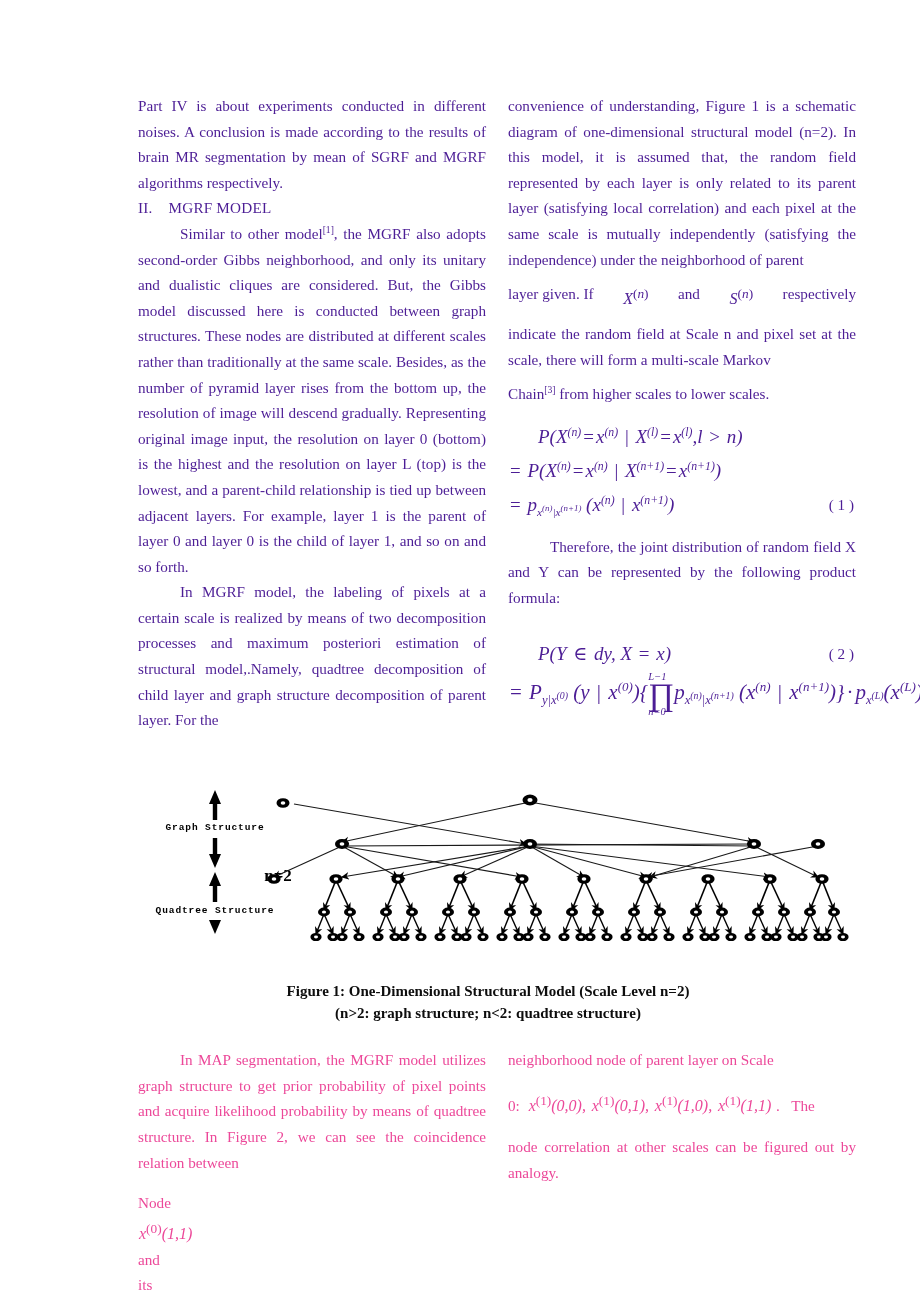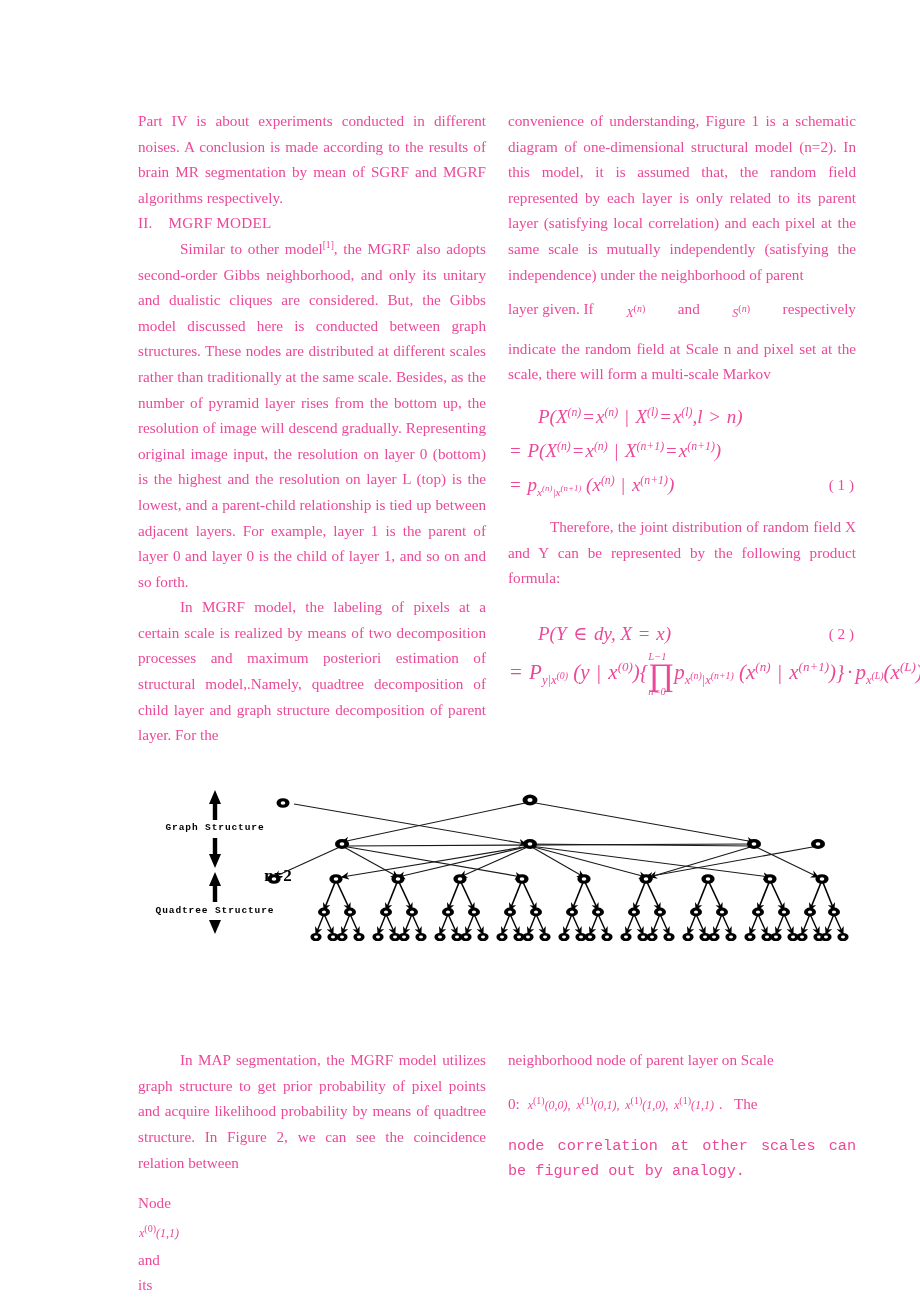--- a/index.html
+++ b/index.html
@@ -17,27 +17,27 @@
     overflow: hidden;
   }
   .page {
     position: absolute;
     left: 0; top: 0;
     width: 920px; height: 1302px;
     background: #ffffff;
   }
   .col {
     position: absolute;
-    top: 108px;
+    top: 93px;
     width: 348px;
     font-size: 15.2px;
     line-height: 25.6px;
     text-align: justify;
     text-justify: inter-word;
-    color: #ec4899;
+    color: #4c1d95;
   }
   .col-left  { left: 138px; }
   .col-right { left: 508px; }
   .col p {
     margin: 0;
     text-align: justify;
   }
   .indent { text-indent: 42px; }
   .noindent { text-indent: 0; }
   .sec-head {
@@ -83,21 +83,21 @@
     display: inline-block;
     vertical-align: middle;
     font-style: normal;
     line-height: 1;
     position: relative;
     top: 1px;
   }
   .prodwrap .lim   { font-size: 0.5em; font-style: italic; display: block; }
   .prodwrap .glyph { font-size: 1.5em; display: block; line-height: 0.8; }
   
-  .imath { font-style: italic; white-space: nowrap; padding: 0 1px; font-size: 12px; }
+  .imath { font-style: italic; white-space: nowrap; padding: 0 1px; font-size: 16px; }
   .imath sup { font-style: normal; }
   
   .figure {
     position: absolute;
     left: 154px;
     top: 782px;
     width: 700px;
     height: 170px;
   }
   .figure svg { display: block; }
@@ -153,20 +153,21 @@
     <p class="noindent spread" style="margin-top:9px;">
       <span>layer given. If</span>
       <span class="imath">X<sup>(<span class="mi">n</span>)</sup></span>
       <span>and</span>
       <span class="imath">S<sup>(<span class="mi">n</span>)</sup></span>
       <span>respectively</span>
     </p>
 
     <p class="noindent" style="margin-top:9px;">indicate the random field at Scale n and pixel set at the scale, there will form a multi-scale Markov</p>
 
+    <p class="noindent" style="margin-top:9px;"><span>Chain</span><sup class="ref">[3]</sup><span> from higher scales to lower scales.</span></p>
 
     <div class="eq-block math">
       <div class="eq-line pad">
         P(X<sup class="sm">(n)</sup><span class="op">=</span>x<sup class="sm">(n)</sup>
         <span class="op">|</span> X<sup class="sm">(l)</sup><span class="op">=</span>x<sup class="sm">(l)</sup>,l
         <span class="op">&gt;</span> n)
       </div>
       <div class="eq-line">
         <span class="op">=</span> P(X<sup class="sm">(n)</sup><span class="op">=</span>x<sup class="sm">(n)</sup>
         <span class="op">|</span> X<sup class="sm">(n+1)</sup><span class="op">=</span>x<sup class="sm">(n+1)</sup>)
@@ -455,20 +456,24 @@
             <ellipse cx="665" cy="155" rx="2" ry="1.4" fill="#fff"></ellipse>
           <ellipse cx="672" cy="155" rx="5.6" ry="4.1" fill="#000"></ellipse>
             <ellipse cx="672" cy="155" rx="2" ry="1.4" fill="#fff"></ellipse>
           <ellipse cx="689" cy="155" rx="5.6" ry="4.1" fill="#000"></ellipse>
             <ellipse cx="689" cy="155" rx="2" ry="1.4" fill="#fff"></ellipse>
         </g>
       </g>
     </svg>
   </div>
 
+  <div class="fig-caption">
+    <div>Figure 1: One-Dimensional Structural Model (Scale Level n=2)</div>
+    <div>(n&gt;2: graph structure; n&lt;2: quadtree structure)</div>
+  </div>
 
   <div class="col-bottom left">
     <p class="indent">In MAP segmentation, the MGRF model utilizes graph structure to get prior probability of pixel points and acquire likelihood probability by means of quadtree structure. In Figure 2, we can see the coincidence relation between</p>
     <p class="noindent spread" style="margin-top:9px;flex-direction:column;">
       <span>Node</span>
       <span class="imath">x<sup>(0)</sup>(1,1)</span>
       <span>and</span>
       <span>its</span>
       <span>second-order</span>
     </p>
@@ -478,16 +483,16 @@
     <p class="noindent">neighborhood node of parent layer on Scale</p>
     <p class="noindent" style="margin-top:9px;">
       <span>0:</span>
       <span class="imath">&nbsp;x<sup>(1)</sup>(0,0),</span>
       <span class="imath">x<sup>(1)</sup>(0,1),</span>
       <span class="imath">x<sup>(1)</sup>(1,0),</span>
       <span class="imath">x<sup>(1)</sup>(1,1)</span>
       <span>.</span>
       &nbsp;&nbsp;<span>The</span>
     </p>
-    <p class="noindent" style="margin-top:9px;font-family:Liberation Mono, monospace;">node correlation at other scales can be figured out by analogy.</p>
+    <p class="noindent" style="margin-top:9px;">node correlation at other scales can be figured out by analogy.</p>
   </div>
 
 </div>
 
 </body></html>

